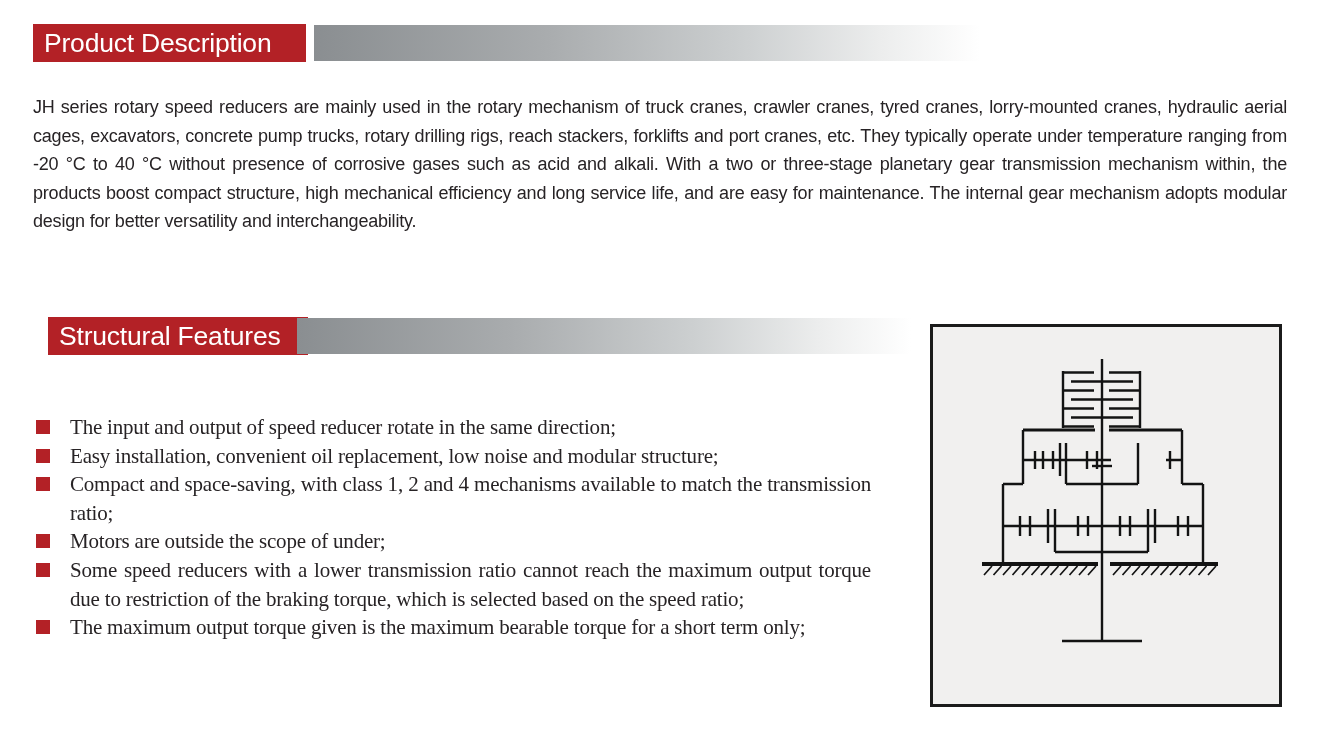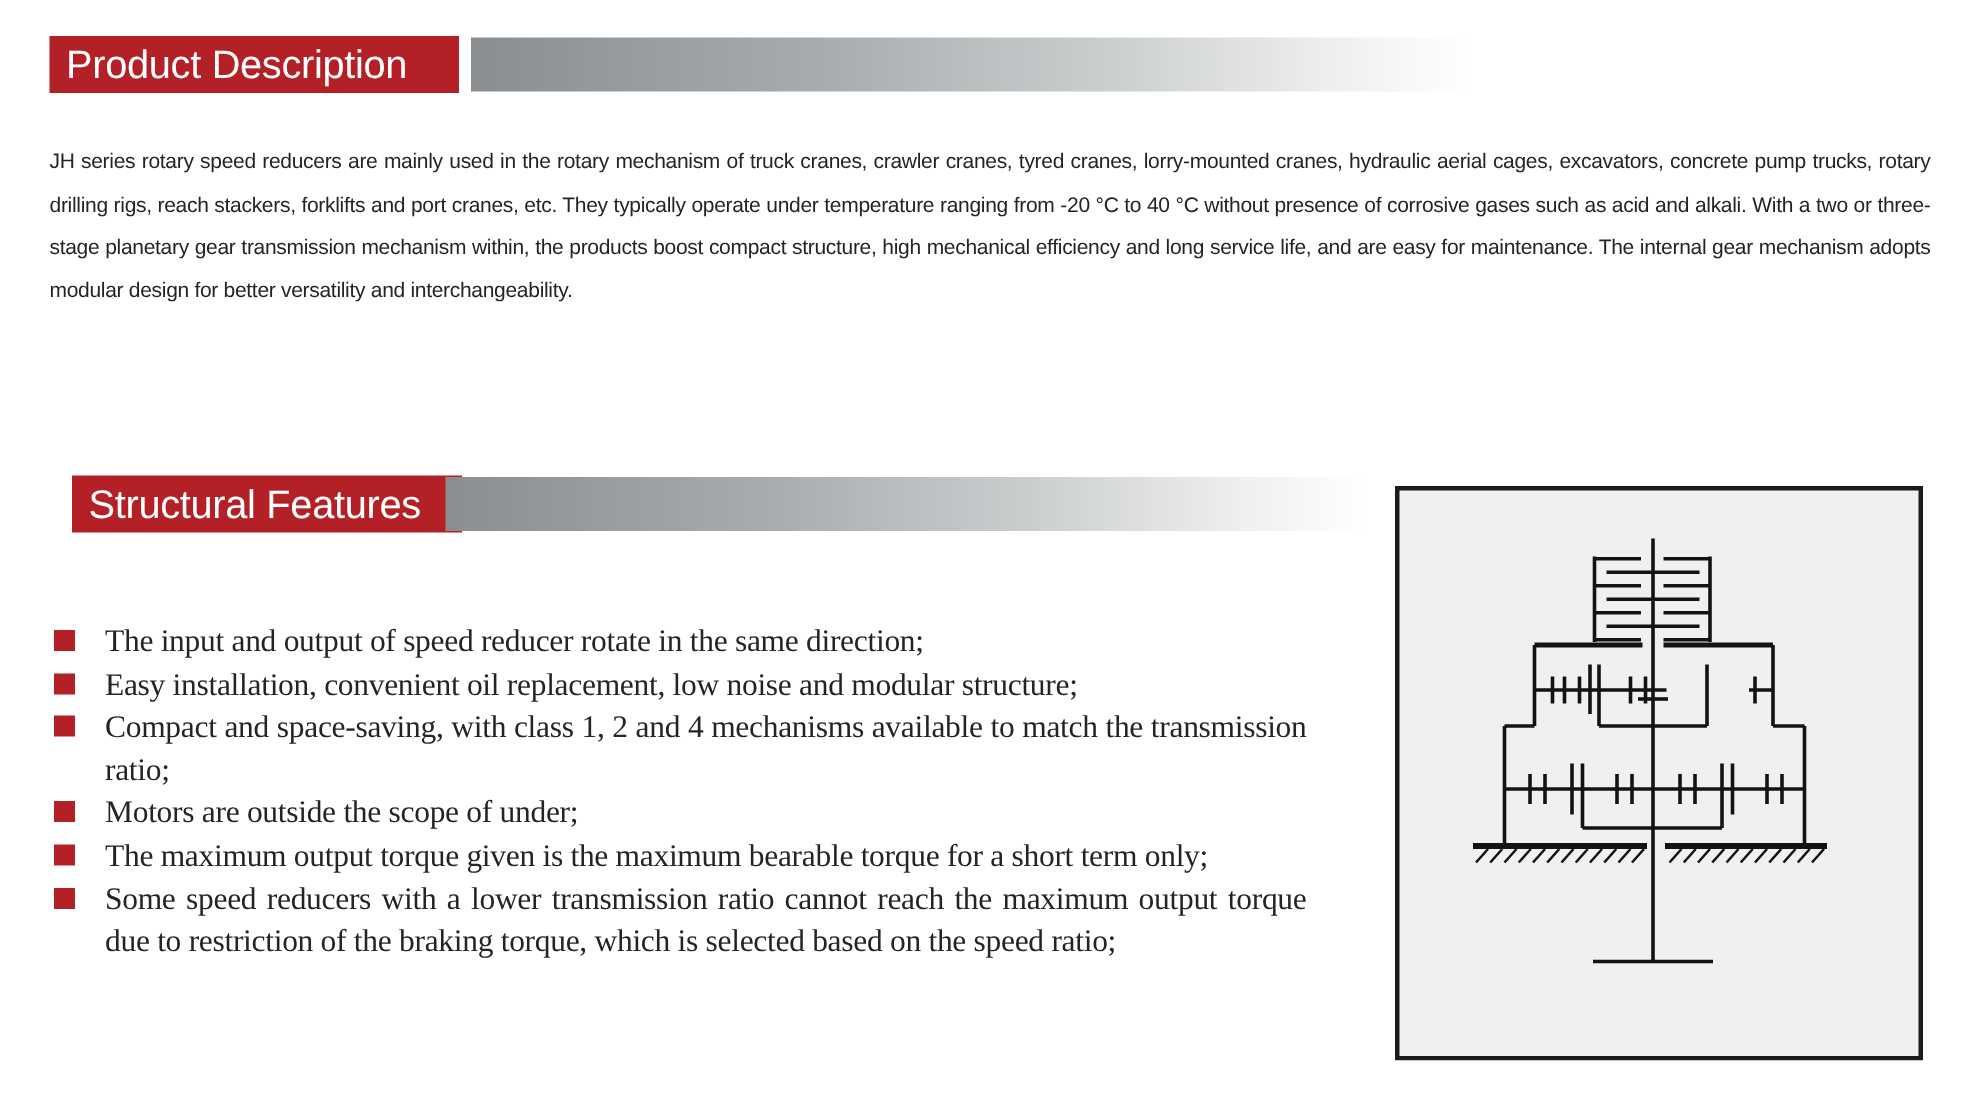--- a/index.html
+++ b/index.html
@@ -28,21 +28,21 @@
   .h2{left:33px;top:317px;width:260px;margin-left:15px;}
   .grad-bar{
     position:absolute;height:36px;
     background:linear-gradient(to right,#8a8e91 0%,#a9acae 35%,#cdd0d1 65%,#eceded 85%,#ffffff 100%);
   }
   .bar1{left:314px;top:25px;width:666px;}
   .bar2{left:297px;top:318px;width:614px;}
   .body-para{
     position:absolute;left:33px;top:93px;width:1254px;
     margin:0;
-    font-size:14px;line-height:28.6px;
+    font-size:18px;line-height:28.6px;
     letter-spacing:-0.2px;
     text-align:justify;
   }
   .features{
     position:absolute;left:33px;top:413px;width:838px;
     margin:0;padding:0;list-style:none;
     font-size:21px;line-height:28.6px;
     letter-spacing:-0.2px;
     font-family:Liberation Serif, serif;
   }
@@ -91,25 +91,25 @@
     <li>
       <span class="bullet"></span>
       <span>Compact and space-saving, with class 1, 2 and 4 mechanisms available to match the transmission ratio;</span>
     </li>
     <li>
       <span class="bullet"></span>
       <span>Motors are outside the scope of under;</span>
     </li>
     <li>
       <span class="bullet"></span>
-      <span>The maximum output torque given is the maximum bearable torque for a short term only;</span>
+      <span>Some speed reducers with a lower transmission ratio cannot reach the maximum output torque due to restriction of the braking torque, which is selected based on the speed ratio;</span>
     </li>
     <li>
       <span class="bullet"></span>
-      <span>Some speed reducers with a lower transmission ratio cannot reach the maximum output torque due to restriction of the braking torque, which is selected based on the speed ratio;</span>
+      <span>The maximum output torque given is the maximum bearable torque for a short term only;</span>
     </li>
   </ul>
 
   <figure class="diagram">
     <svg viewBox="0 0 352 383" xmlns="http://www.w3.org/2000/svg">
 
       <rect x="1.5" y="1.5" width="349" height="380" fill="#f1f0ef" stroke="#1b1b1b" stroke-width="3"></rect>
 
       <g stroke="#131313" fill="none" stroke-width="2.4">
 

